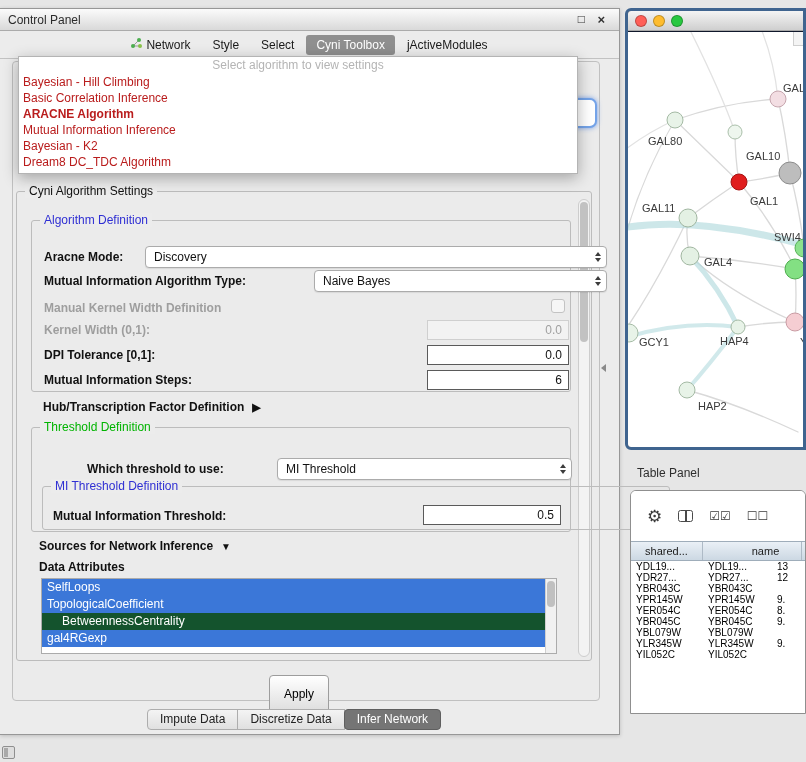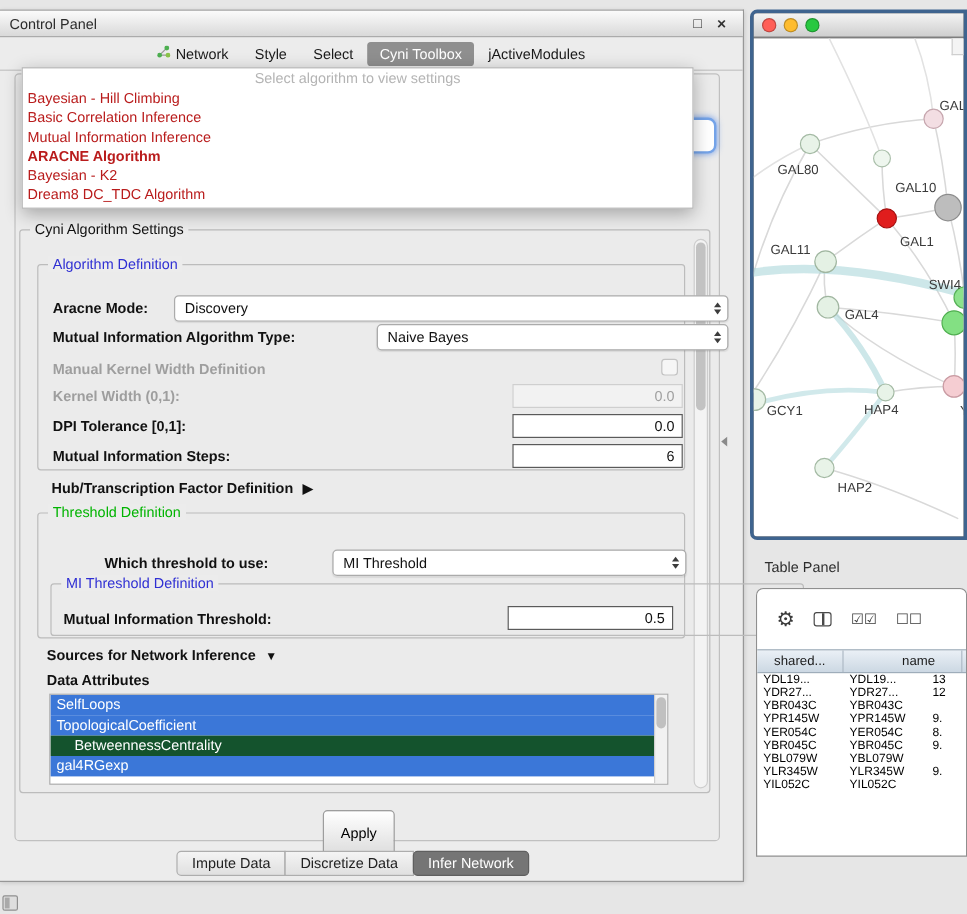--- a/index.html
+++ b/index.html
@@ -40,21 +40,21 @@
 .src-list{position:absolute;background:#fff;border:1px solid #ababab;overflow:hidden;}
 .src-item{height:17px;line-height:17px;padding-left:5px;color:#fff;background:#3b77d8;width:calc(100% - 11px);white-space:nowrap;overflow:hidden;}
 .src-scroll{position:absolute;right:0;top:0;bottom:0;width:11px;background:#f1f1f1;border-left:1px solid #d0d0d0;}
 .src-thumb{position:absolute;left:1px;top:2px;width:8px;height:26px;background:#c0c0c0;border-radius:5px;}
 .applybtn{position:absolute;left:269px;top:666px;height:39px;background:linear-gradient(#ffffff,#dcdcdc);border:1px solid #9d9d9d;border-radius:4px;line-height:19px;padding:0 14px;font-size:12px;font-family:inherit;}
 .btabs{position:absolute;left:147px;top:700px;display:flex;}
 .btab{height:21px;line-height:19px;padding:0 12px;background:linear-gradient(#f4f4f4,#e0e0e0);border:1px solid #adadad;margin-left:-1px;color:#222;white-space:nowrap;}
 .btab:first-child{border-radius:4px 0 0 4px;margin-left:0;}
 .btab:last-child{border-radius:0 4px 4px 0;}
 .btab.sel{background:#757575;color:#fff;border-color:#5f5f5f;border-radius:4px;}
-.net-win{position:absolute;left:625px;top:8px;width:181px;height:442px;background:#737373;border:3px solid #3f648f;border-radius:6px 0 0 6px;overflow:hidden;}
+.net-win{position:absolute;left:625px;top:8px;width:181px;height:442px;background:#0f172a;border:3px solid #3f648f;border-radius:6px 0 0 6px;overflow:hidden;}
 .nw-title{height:20px;background:linear-gradient(#f4f4f4,#cfcfcf);border-bottom:1px solid #a8a8a8;display:flex;align-items:center;gap:6px;padding-left:7px;}
 .tl{width:12px;height:12px;border-radius:50%;border:1px solid rgba(0,0,0,.25);}
 .nw-canvas{position:absolute;left:0;top:21px;right:0;bottom:0;background:#fff;}
 .nw-corner{position:absolute;right:0;top:0;width:10px;height:14px;background:#f4f4f4;border-left:1px solid #cfcfcf;border-bottom:1px solid #cfcfcf;}
 .tp-label{position:absolute;left:637px;top:466px;color:#2e2e2e;}
 .tbl-win{position:absolute;left:630px;top:490px;width:176px;height:224px;background:#fff;border:1px solid #8f8f8f;border-radius:6px 6px 0 0;overflow:hidden;}
 .tbl-toolbar{height:50px;display:flex;align-items:center;gap:16px;padding-left:16px;background:#fff;}
 .gear{font-size:17px;color:#3a3a3a;line-height:1;}
 .colicon{width:15px;height:12px;border:1.5px solid #4a4a4a;border-radius:2.5px;position:relative;display:inline-block;}
 .colicon i{position:absolute;left:6px;top:0;bottom:0;width:1.5px;background:#4a4a4a;}
@@ -198,22 +198,22 @@
           <div class="src-thumb"></div>
         </div>
     </div>
   </div>
 
   <div class="popup">
     <div class="popup-head">Select algorithm to view settings</div>
     <div id="popup-items">
         <div class="popup-item">Bayesian - Hill Climbing</div>
         <div class="popup-item">Basic Correlation Inference</div>
+        <div class="popup-item sel">ARACNE Algorithm</div>
         <div class="popup-item">Mutual Information Inference</div>
-        <div class="popup-item sel">ARACNE Algorithm</div>
         <div class="popup-item">Bayesian - K2</div>
         <div class="popup-item">Dream8 DC_TDC Algorithm</div>
       </div>
   </div>
 
   <button class="applybtn">Apply</button>
 
   <div class="btabs" id="bottom-tabs">
       <div class="btab">Impute Data</div>
       <div class="btab">Discretize Data</div>

